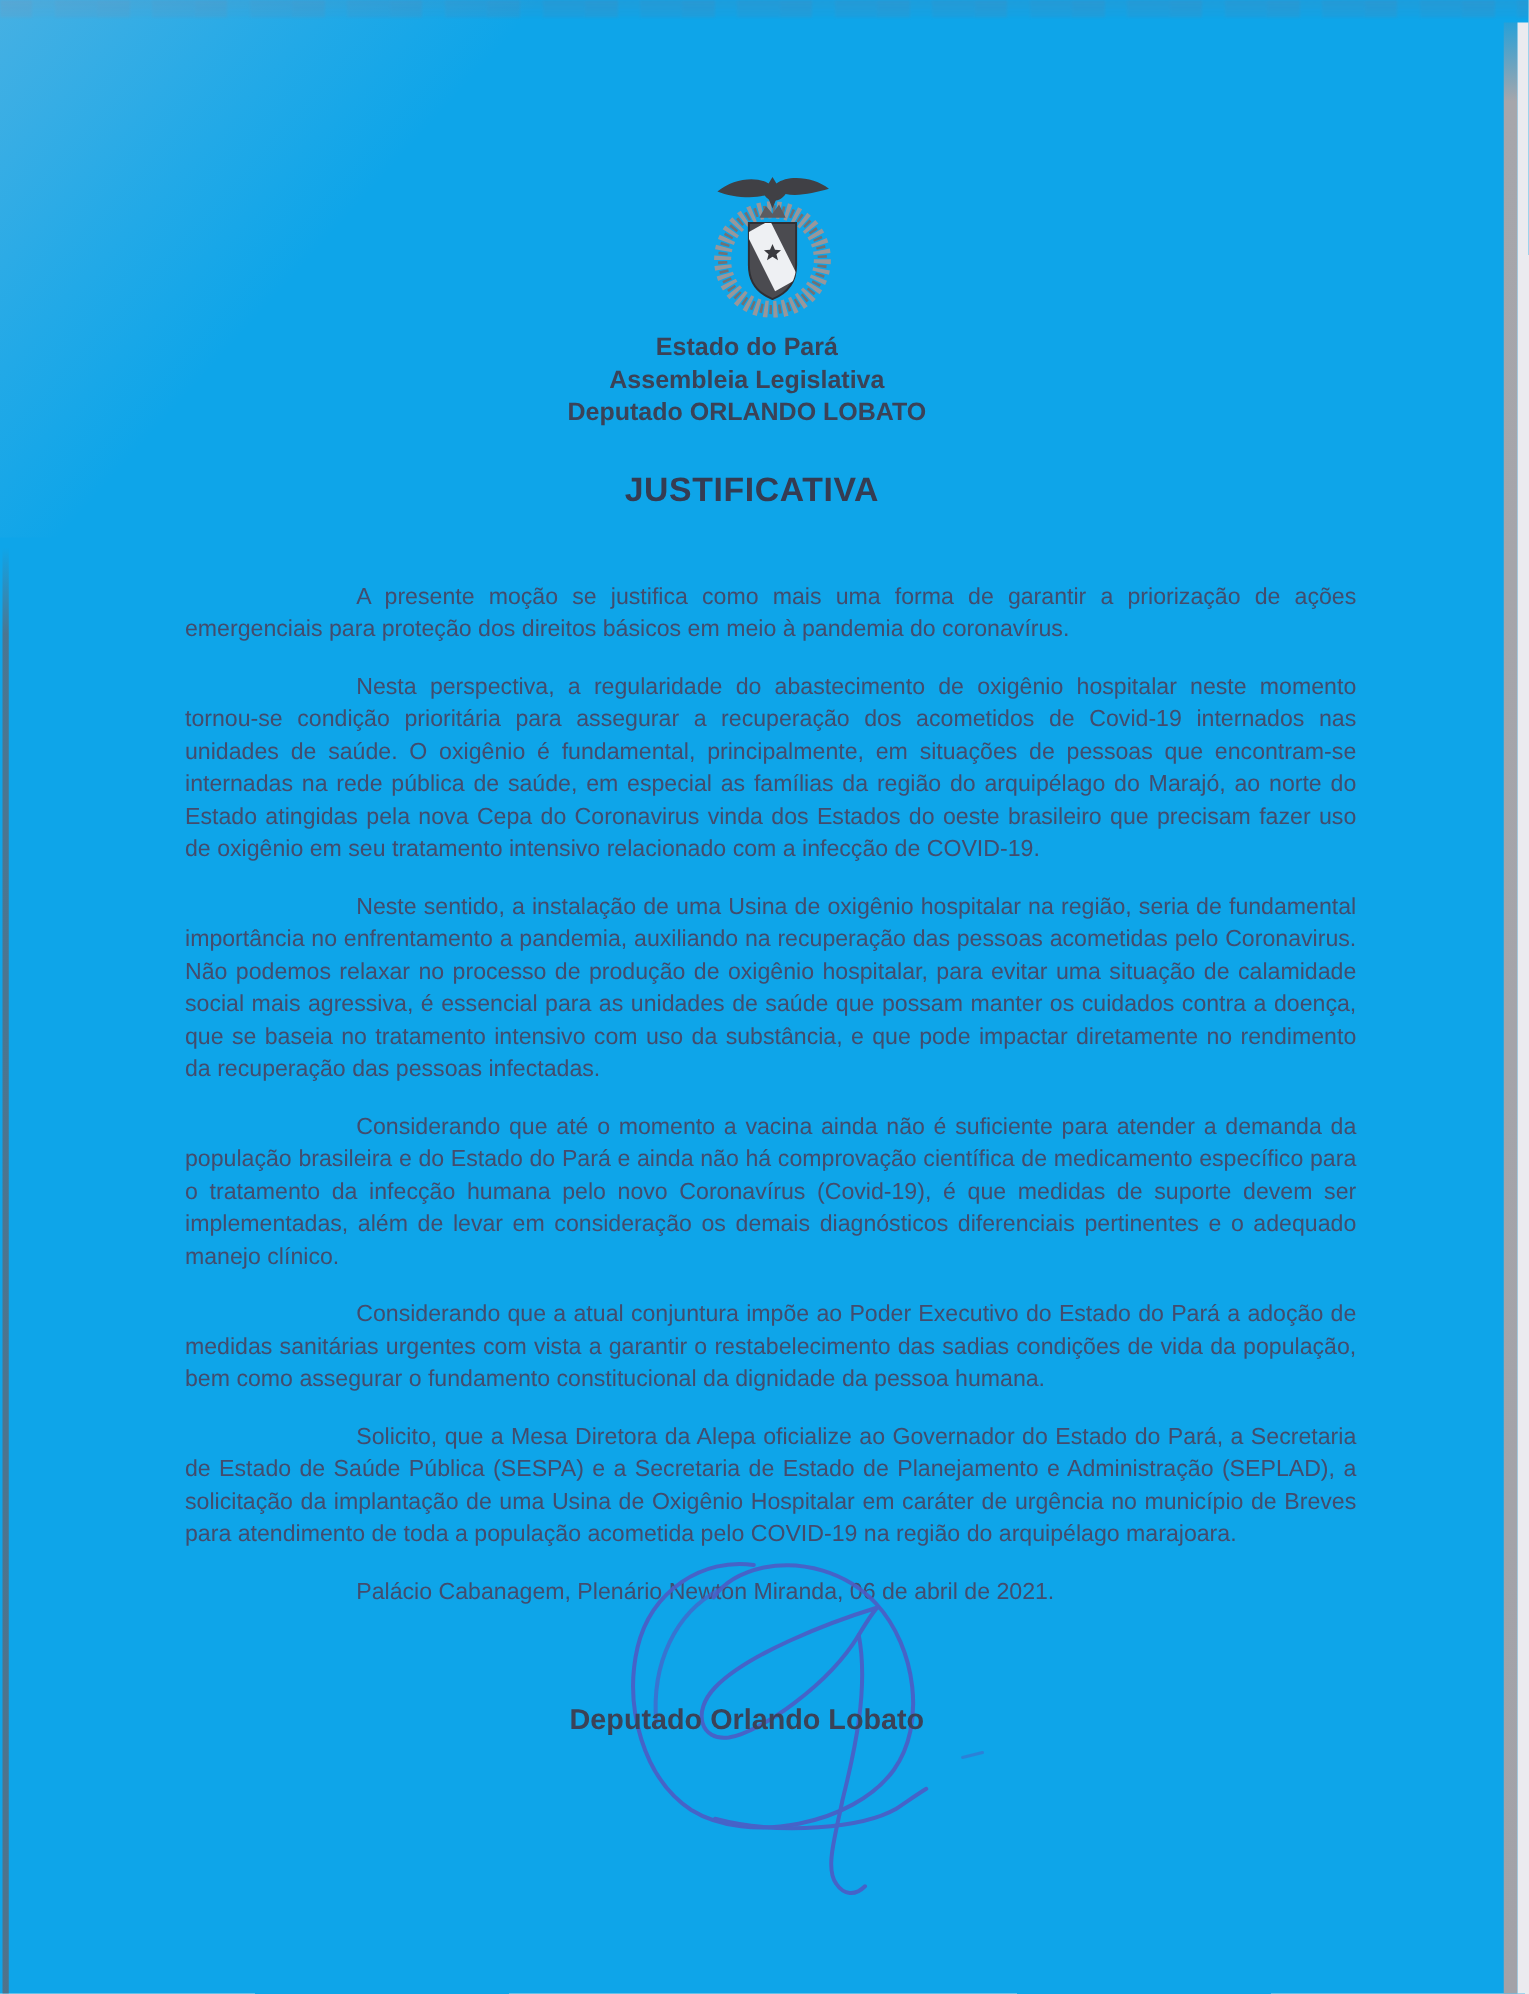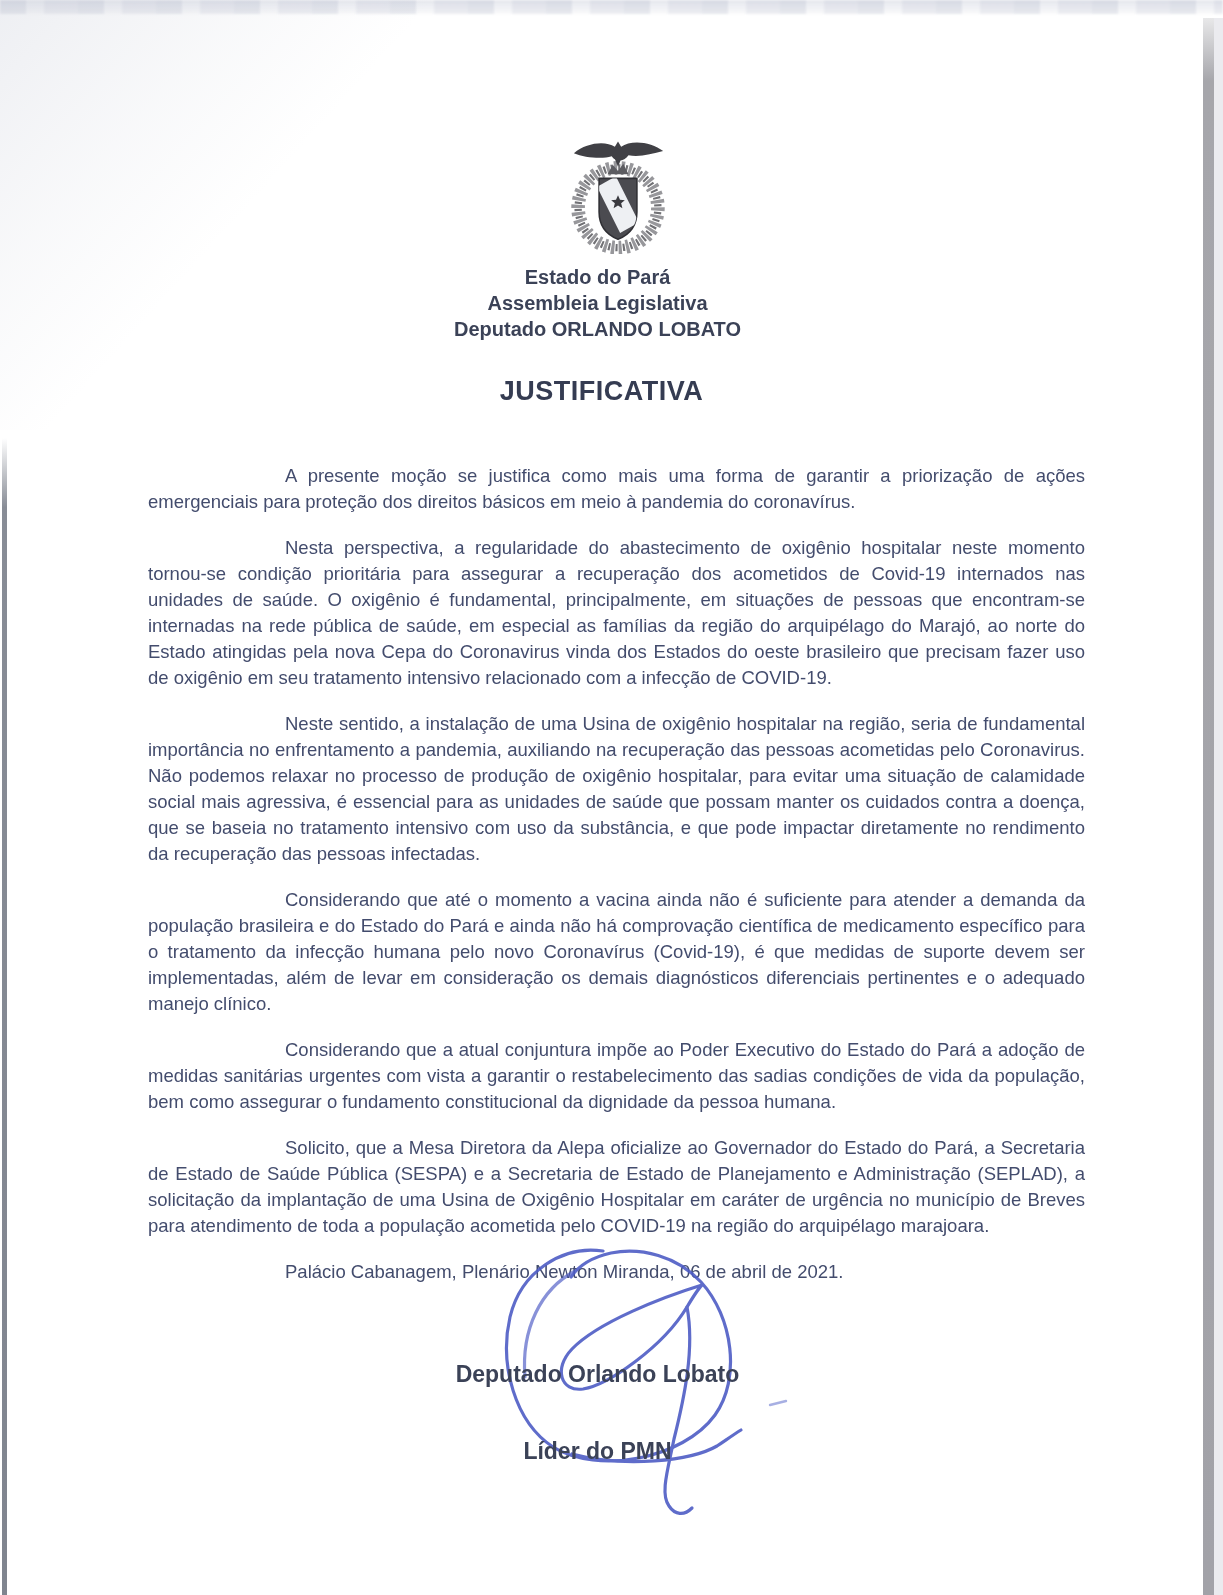--- a/index.html
+++ b/index.html
@@ -1,20 +1,20 @@
 <!DOCTYPE html>
 <html lang="pt"><head>
 <meta charset="utf-8">
 <style>
   html,body{margin:0;padding:0;background:#e9e9ec;}
   .page{
     position:relative;
     width:1223px;height:1595px;
     margin:0 auto;
-    background:#ffffff;
+    background:#0ea5e9;
     overflow:hidden;
     font-family:"Liberation Sans", sans-serif;
     color:#434c6d;
   }
   
   .top-smudge{
     position:absolute;top:0;left:0;right:0;height:14px;
     background:
       repeating-linear-gradient(90deg, rgba(110,120,155,.16) 0 26px, rgba(110,120,155,.04) 26px 44px, rgba(110,120,155,.12) 44px 78px),
       linear-gradient(180deg, rgba(110,120,155,.14), rgba(110,120,155,0));
@@ -161,17 +161,16 @@
           <path d="M 309 48 C 270 60 205 85 179 112 C 160 132 168 155 190 152 C 215 148 270 110 294 70 C 300 60 305 52 309 48"></path>
 
           <path d="M 294 70 C 302 112 291 162 281 202 C 275 232 267 257 276 269 C 282 278 291 279 299 271"></path>
 
           <path d="M 179 217 C 232 231 298 224 324 209 C 333 203 340 198 348 193"></path>
 
           <path d="M 377 168 L 393 164" stroke-width="2.4" opacity="0.55"></path>
         </g>
       </svg>
       <div class="sig-name">Deputado Orlando Lobato</div>
-      <div class="sig-role">Líder do PMN</div>
     </div>
   </div>
 
 </div>
 
 </body></html>

